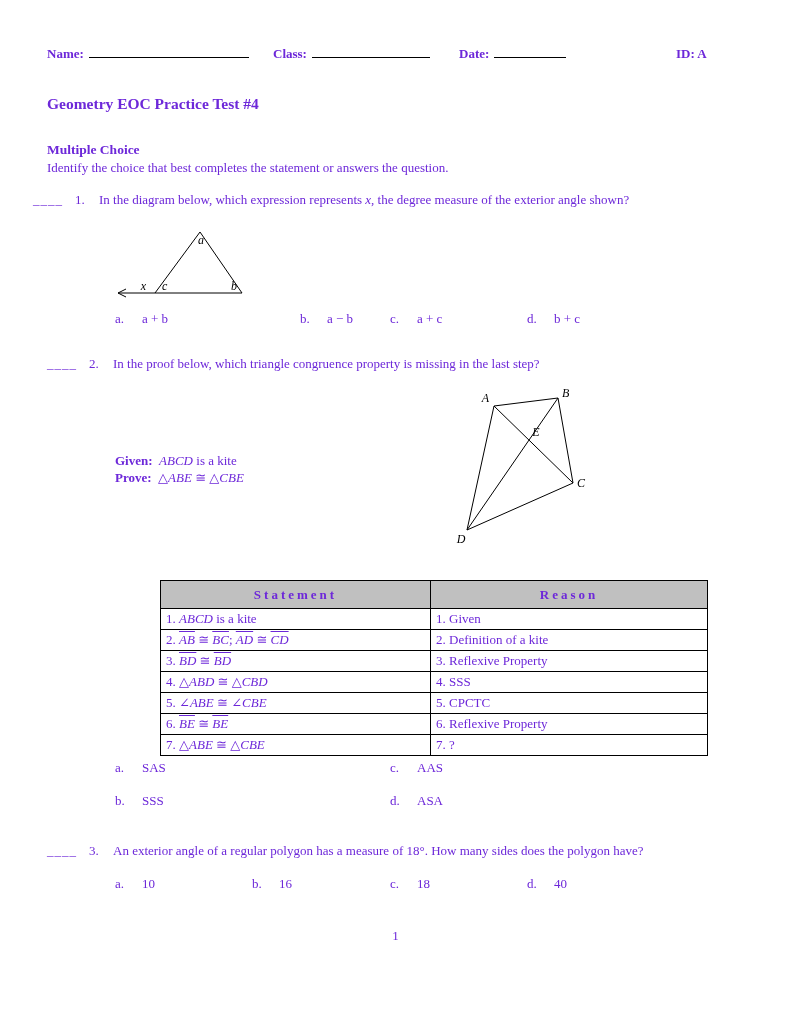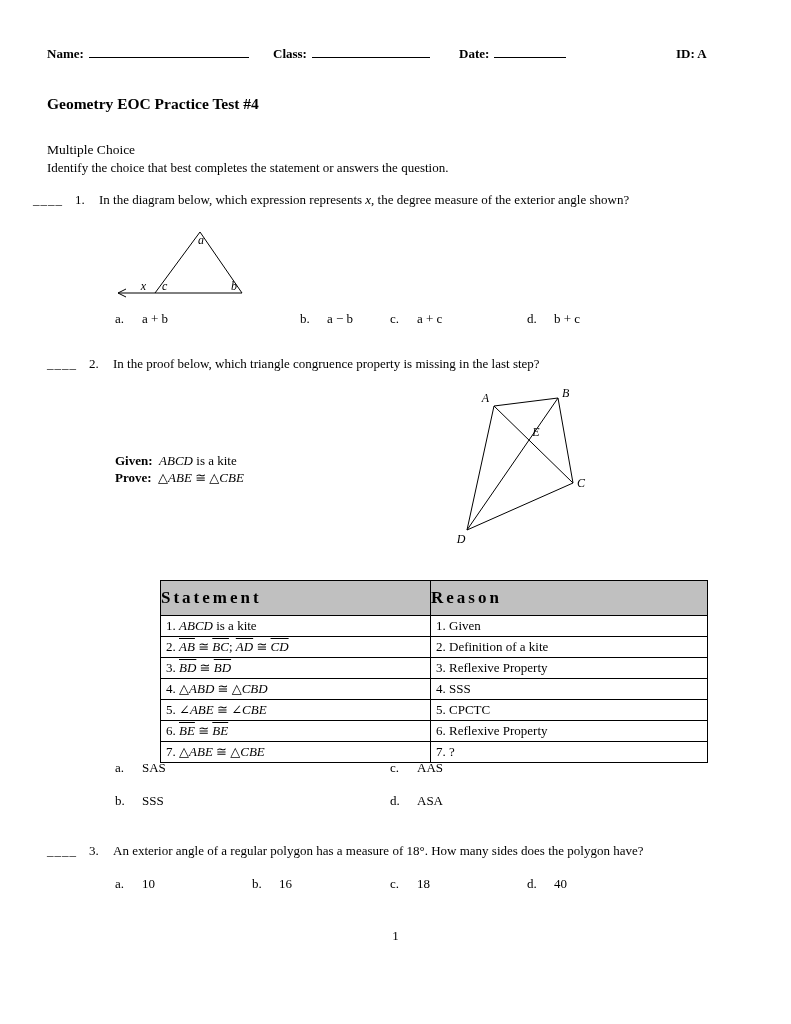--- a/index.html
+++ b/index.html
@@ -1,42 +1,42 @@
 <!DOCTYPE html>
 <html><head>
 <meta charset="utf-8">
 <style>
   * { margin:0; padding:0; box-sizing:border-box; }
   html,body { background:#ffffff; }
   .page {
     position:relative; width:791px; height:1024px; background:#fff;
-    font-family:"Liberation Serif","DejaVu Serif",serif; color:#000000;
+    font-family:"Liberation Serif","DejaVu Serif",serif; color:#6d28d9;
     font-size:13px; overflow:hidden;
   }
   .abs { position:absolute; }
   .bold { font-weight:bold; }
   .it { }
   .rt-i { font-style:italic; }
   .rt-o { font-style:italic; text-decoration:overline; }
   .blankline { display:inline-block; border-bottom:1.5px solid #000; height:11px; margin-left:5px; vertical-align:baseline; }
   .w-name { width:160px; } .w-class { width:118px; } .w-date { width:72px; }
   .hdr-item { font-weight:bold; font-size:13px; white-space:nowrap; }
   .title { font-size:15.5px; font-weight:bold; }
-  .mc-head { font-size:13.5px; font-weight:normal; }
+  .mc-head { font-size:13.5px; font-weight:bold; }
   .q-line { white-space:nowrap; }
   .q-blank { display:inline-block; width:42px; letter-spacing:1px; }
   .q-num { display:inline-block; width:24px; }
   .choice { white-space:nowrap; }
   .choice-letter { display:inline-block; width:27px; }
   .gp-line { line-height:17px; white-space:nowrap; }
   table.proof { border-collapse:collapse; table-layout:fixed; width:547px; }
   table.proof th, table.proof td { border:1px solid #000; }
   table.proof th {
     background:#c0c0c0; font-weight:bold; letter-spacing:3px;
-    height:35px; font-size:17px; text-align:left;
+    height:28px; font-size:13px; text-align:center;
   }
   table.proof td { height:21px; padding:0 5px; font-size:13px; white-space:nowrap; overflow:hidden;margin-top:47px; }
   .col-stmt { width:270px; } .col-rsn { width:277px; }
   .diagram-label { font-style:italic; font-size:12px; fill:#000; }
   .page-num { width:791px; text-align:center; font-size:13px; }
 </style>
 </head>
 <body>
 
 <div class="page">

